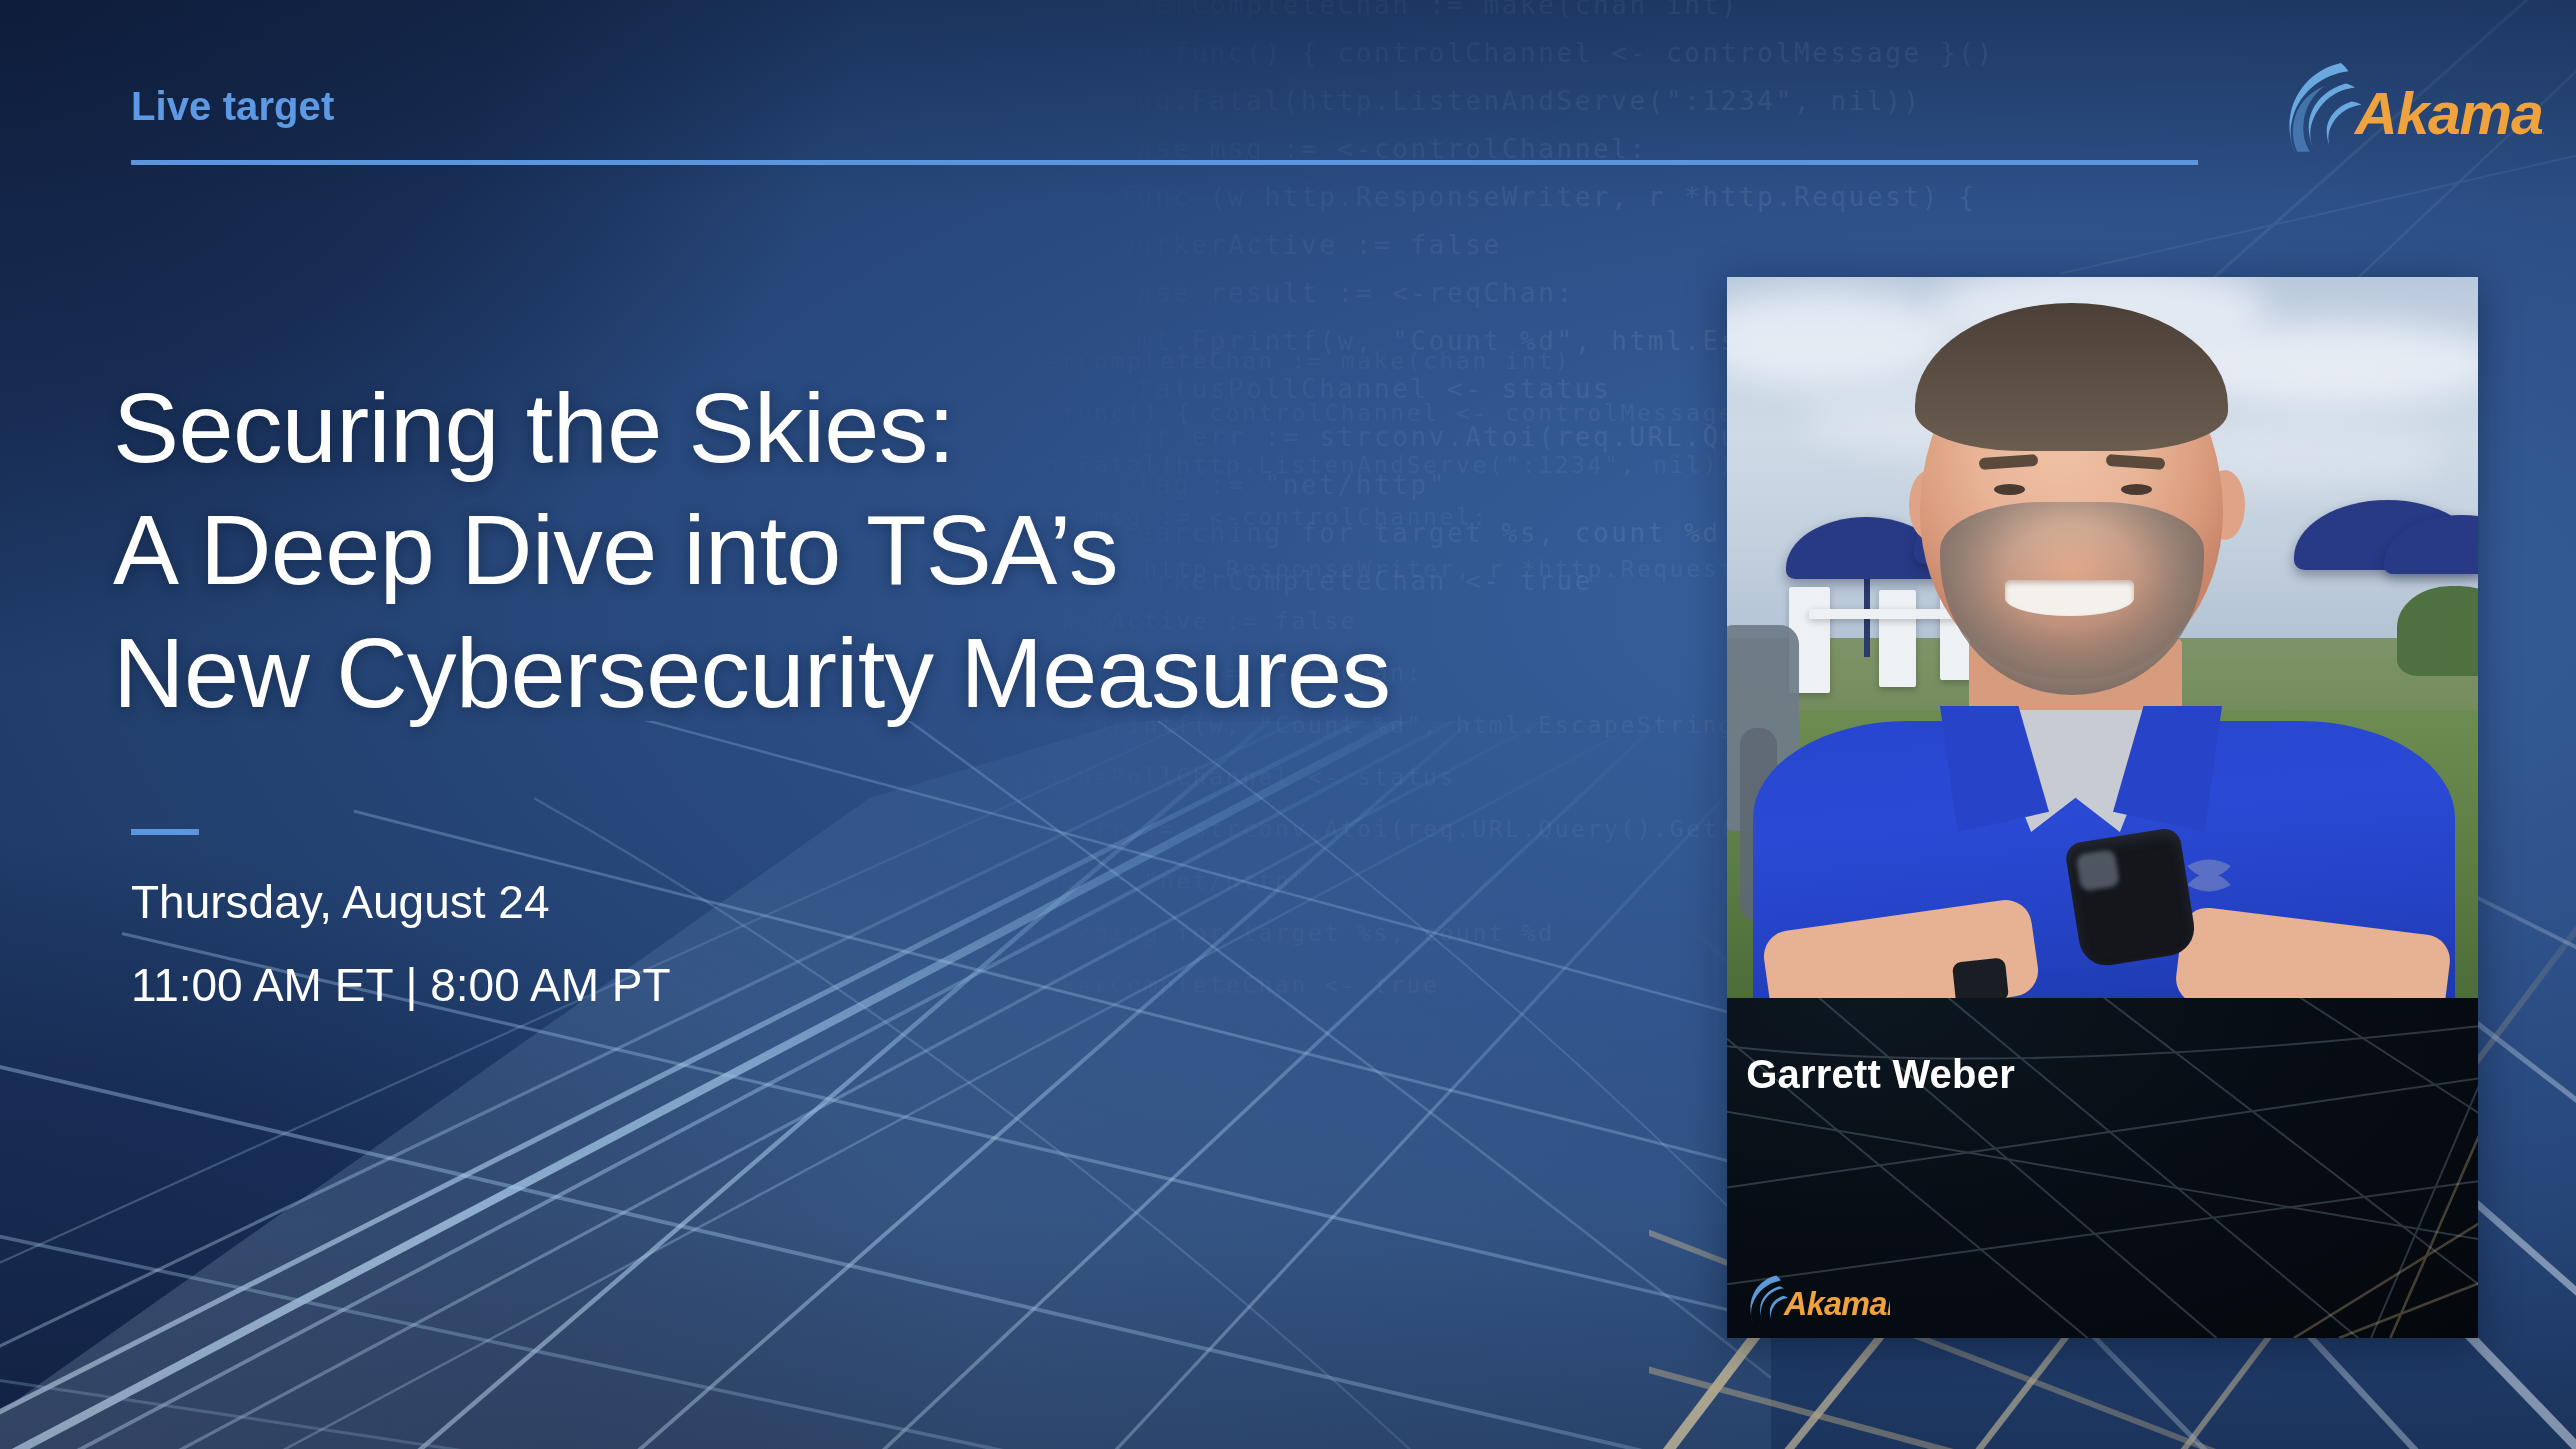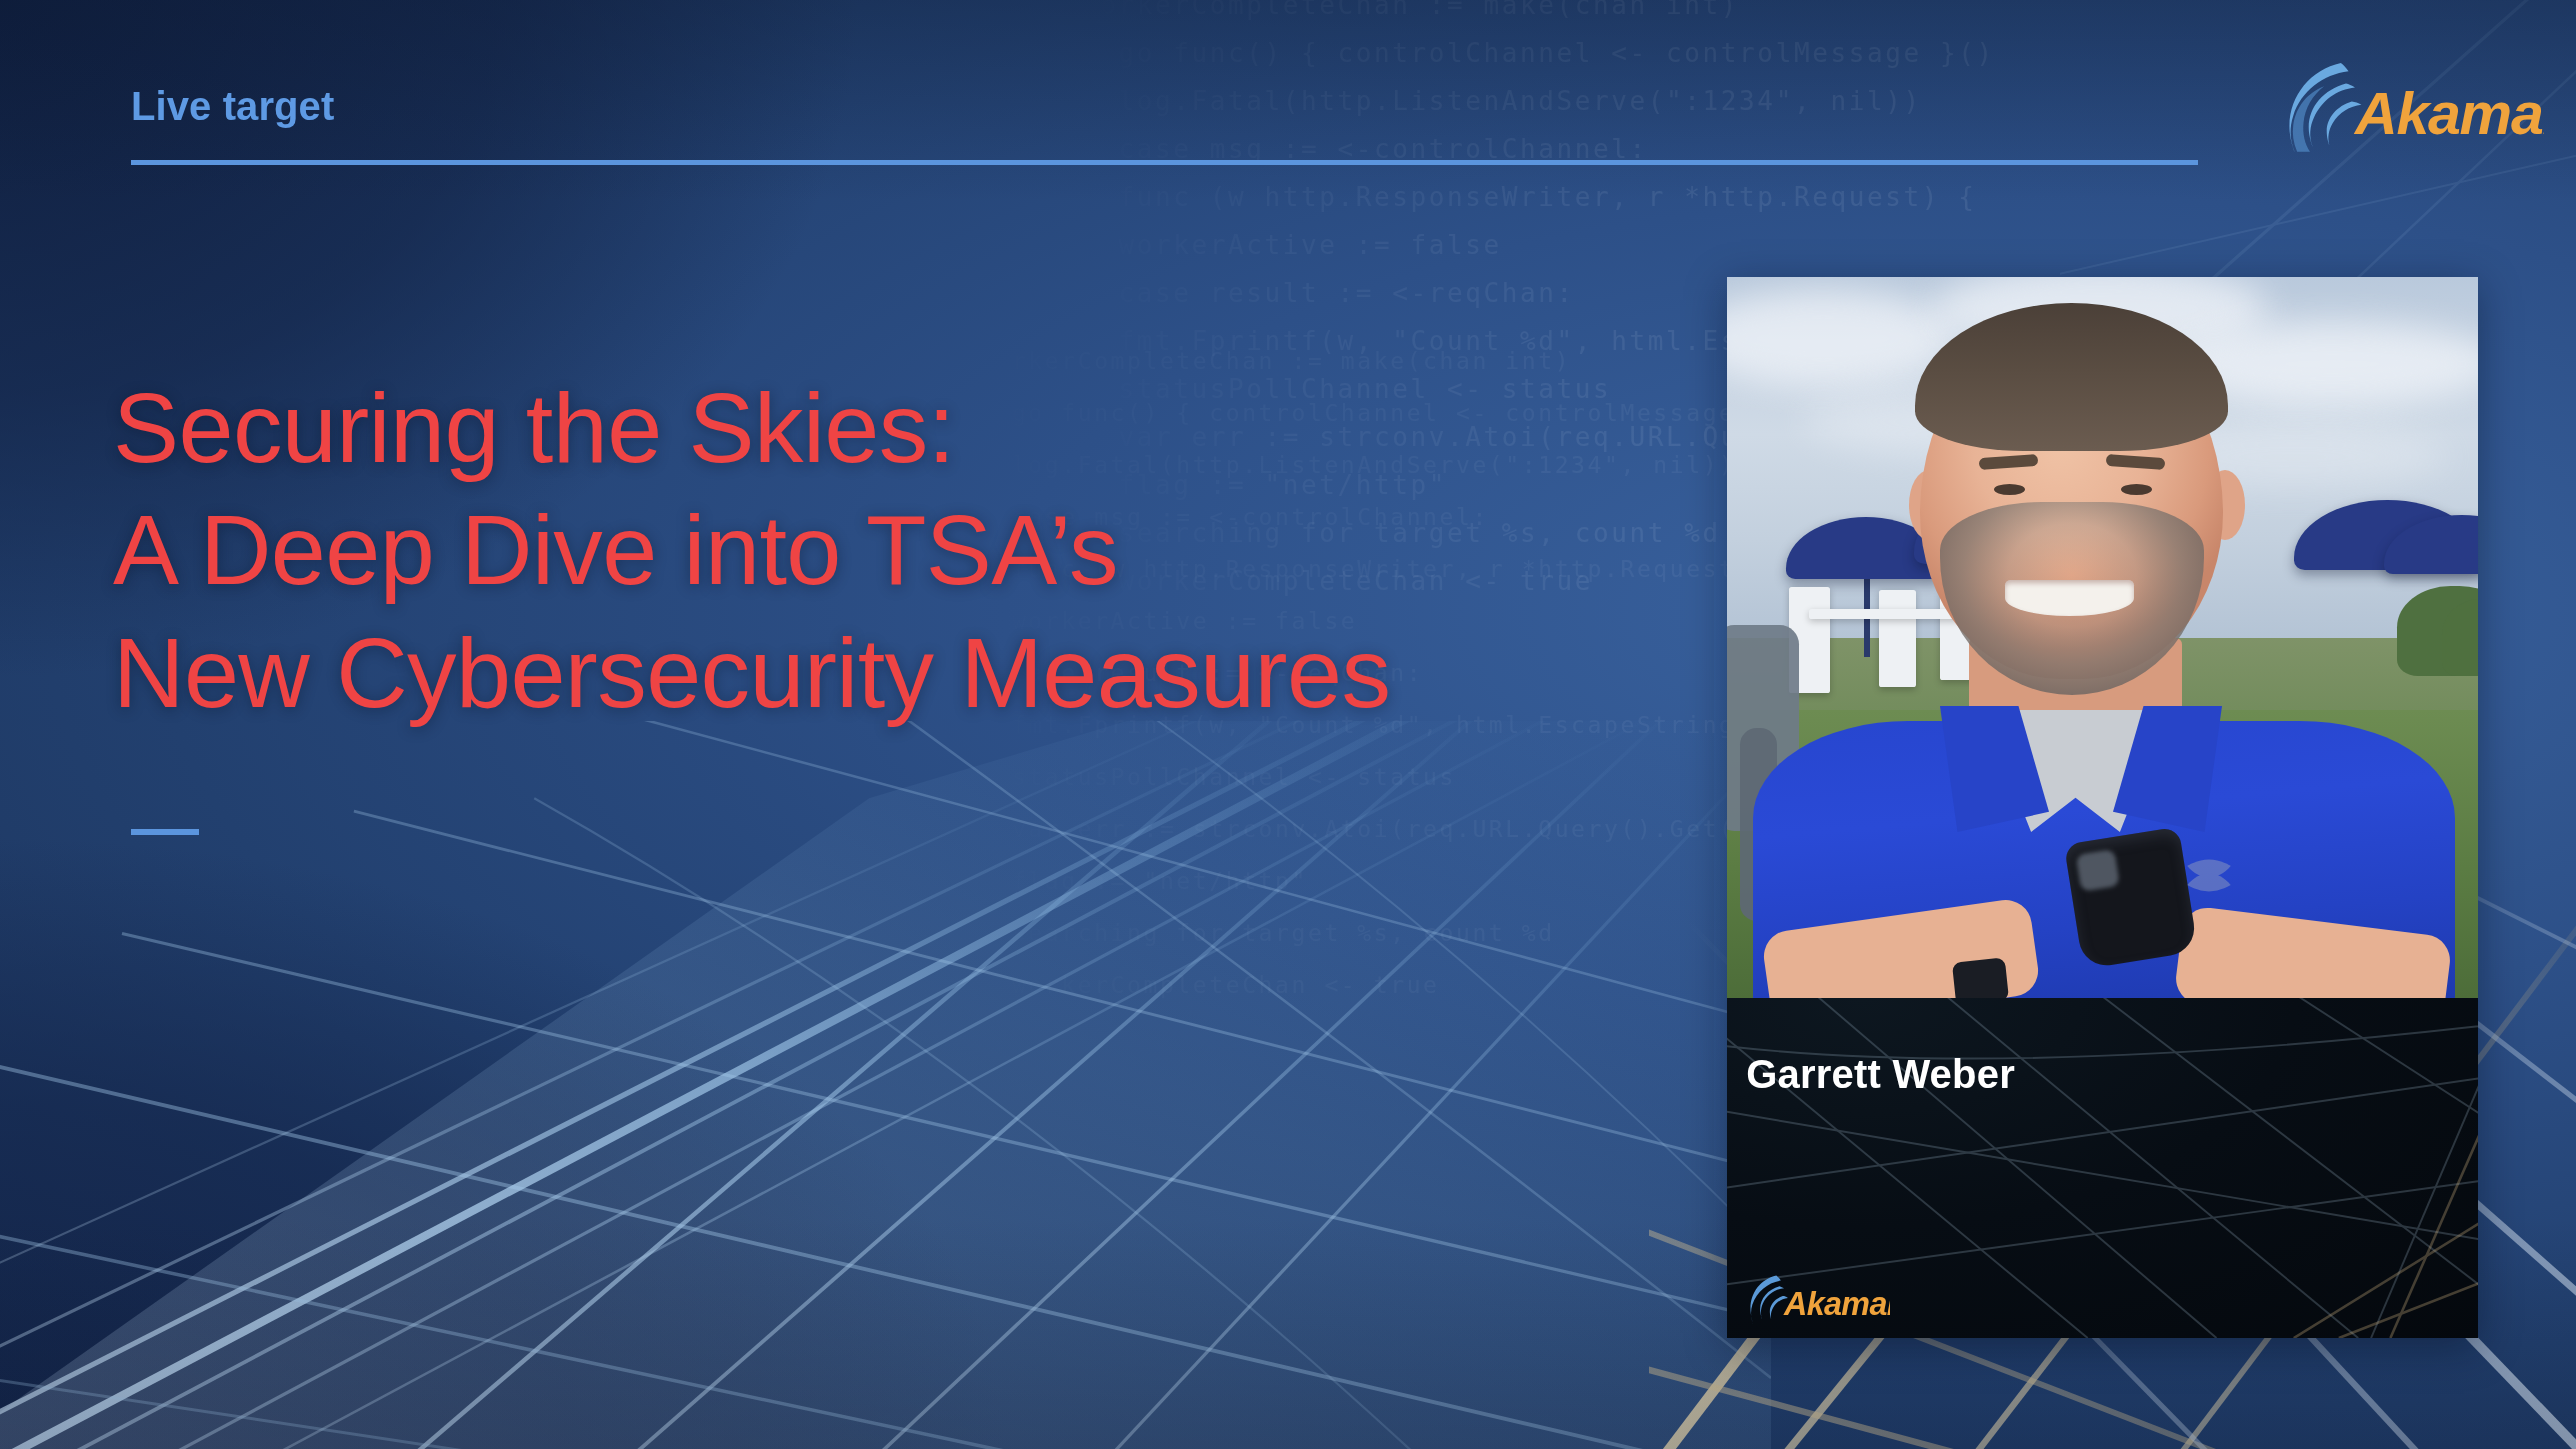--- a/index.html
+++ b/index.html
@@ -61,21 +61,21 @@
     position:absolute;left:131px;top:160px;width:2067px;height:4.5px;
     background:#5b95de;
   }
 
   
   .brand-logo{position:absolute;right:32px;top:55px;width:270px;height:97px;}
 
   
   .headline{
     position:absolute;left:113px;top:367px;width:1649px;
-    color:#ef4444;font-size:99px;font-weight:400;line-height:1.235;
+    color:#ffffff;font-size:99px;font-weight:400;line-height:1.235;
     letter-spacing:-0.6px;
     text-shadow:0 1.9px 14px rgba(8,18,40,.42);
   }
   .headline .ln{display:block;white-space:nowrap;}
 
   
   .dash{
     position:absolute;left:131px;top:829px;width:68px;height:5.8px;
     background:#5b95de;
   }
@@ -352,20 +352,24 @@
   </svg>
 
   <div class="headline">
     <span class="ln">Securing the Skies:</span>
     <span class="ln">A Deep Dive into TSA’s</span>
     <span class="ln">New Cybersecurity Measures</span>
   </div>
 
   <div class="dash"></div>
 
+  <div class="meta">
+    <span class="date">Thursday, August 24</span>
+    <span class="time">11:00 AM ET | 8:00 AM PT</span>
+  </div>
 
   <div class="card-edge"></div>
 
   <div class="speaker-card">
 
     <div class="photo">
       <div class="ph-sky"></div>
       <div class="ph-cloud" style="left:-39px;top:13px;width:270px;height:97px;"></div>
       <div class="ph-cloud" style="left:206px;top:-13px;width:335px;height:90px;"></div>
       <div class="ph-cloud" style="left:438px;top:45px;width:335px;height:84px;"></div>

